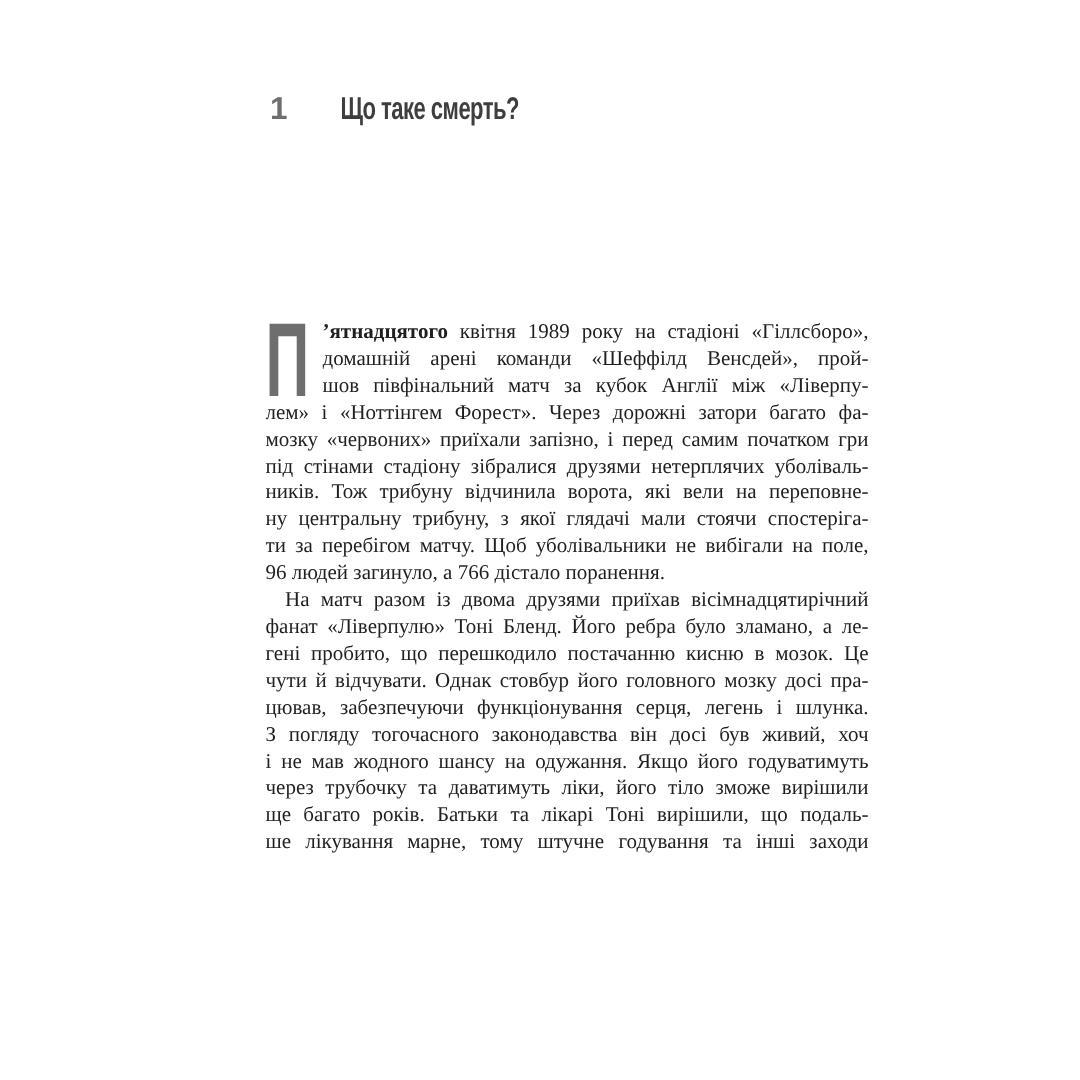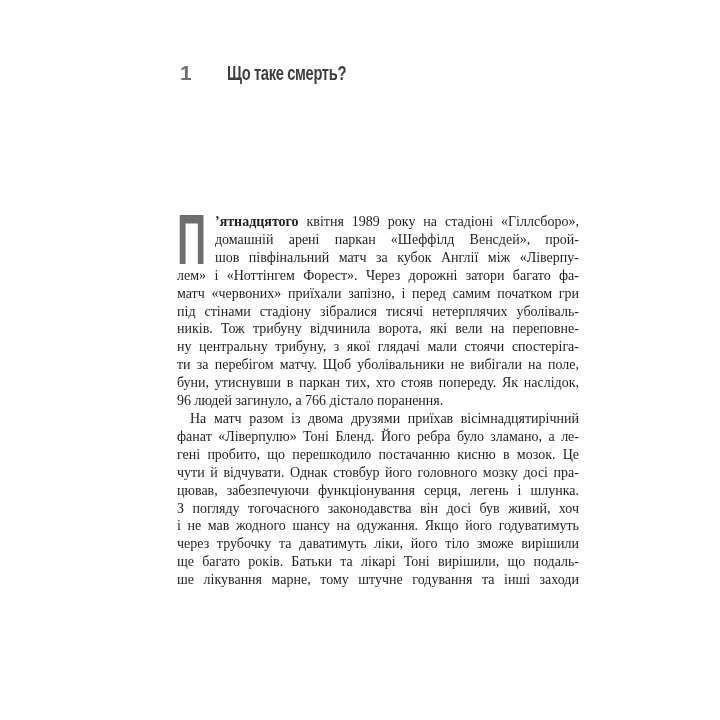--- a/index.html
+++ b/index.html
@@ -59,29 +59,28 @@
   </header>
 
   <main class="text-block">
 
     <span class="dropcap">
         <span class="dropcap-glyph">П</span>
       </span>
 
     <div class="para">
       <div class="line"><b class="lead-word">ʼятнадцятого</b><span> квітня 1989 року на стадіоні «Гіллсборо»,</span></div>
-      <div class="line">домашній арені паркан «Шеффілд Венсдей», прой-</div>
+      <div class="line">домашній арені команди «Шеффілд Венсдей», прой-</div>
       <div class="line">шов півфінальний матч за кубок Англії між «Ліверпу-</div>
       <div class="line">лем» і «Ноттінгем Форест». Через дорожні затори багато фа-</div>
-      <div class="line">матч «червоних» приїхали запізно, і перед самим початком гри</div>
-      <div class="line">під стінами стадіону зібралися тисячі нетерплячих уболіваль-</div>
+      <div class="line">мозку «червоних» приїхали запізно, і перед самим початком гри</div>
+      <div class="line">під стінами стадіону зібралися друзями нетерплячих уболіваль-</div>
       <div class="line">ників. Тож трибуну відчинила ворота, які вели на переповне-</div>
       <div class="line">ну центральну трибуну, з якої глядачі мали стоячи спостеріга-</div>
       <div class="line">ти за перебігом матчу. Щоб уболівальники не вибігали на поле,</div>
-      <div class="line">буни, утиснувши в паркан тих, хто стояв попереду. Як наслідок,</div>
       <div class="line last">96 людей загинуло, а 766 дістало поранення.</div>
     </div>
 
     <div class="para">
       <div class="line indent">На матч разом із двома друзями приїхав вісімнадцятирічний</div>
       <div class="line">фанат «Ліверпулю» Тоні Бленд. Його ребра було зламано, а ле-</div>
       <div class="line">гені пробито, що перешкодило постачанню кисню в мозок. Це</div>
       <div class="line">чути й відчувати. Однак стовбур його головного мозку досі пра-</div>
       <div class="line">цював, забезпечуючи функціонування серця, легень і шлунка.</div>
       <div class="line">З погляду тогочасного законодавства він досі був живий, хоч</div>

